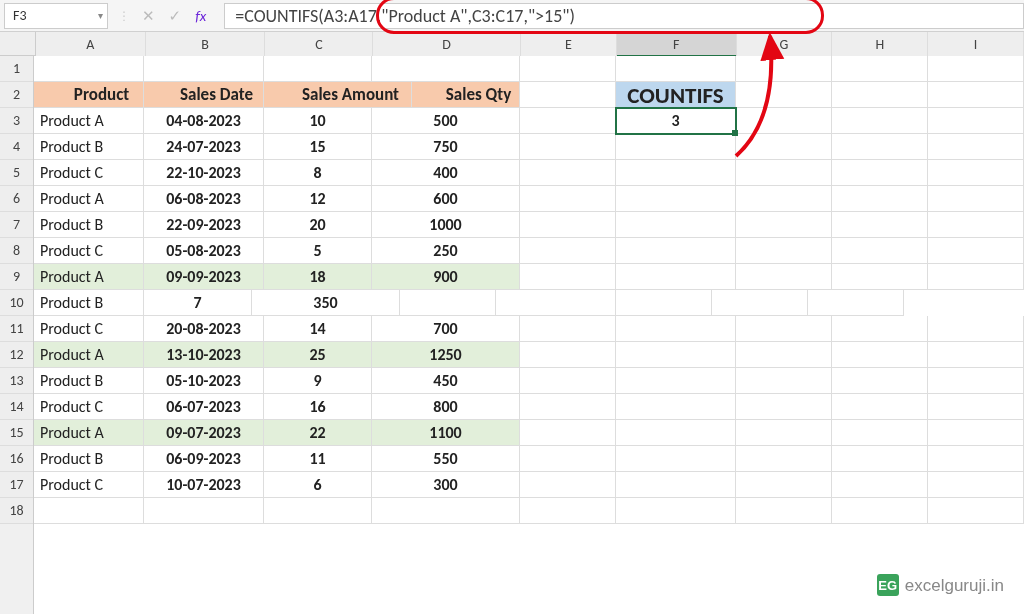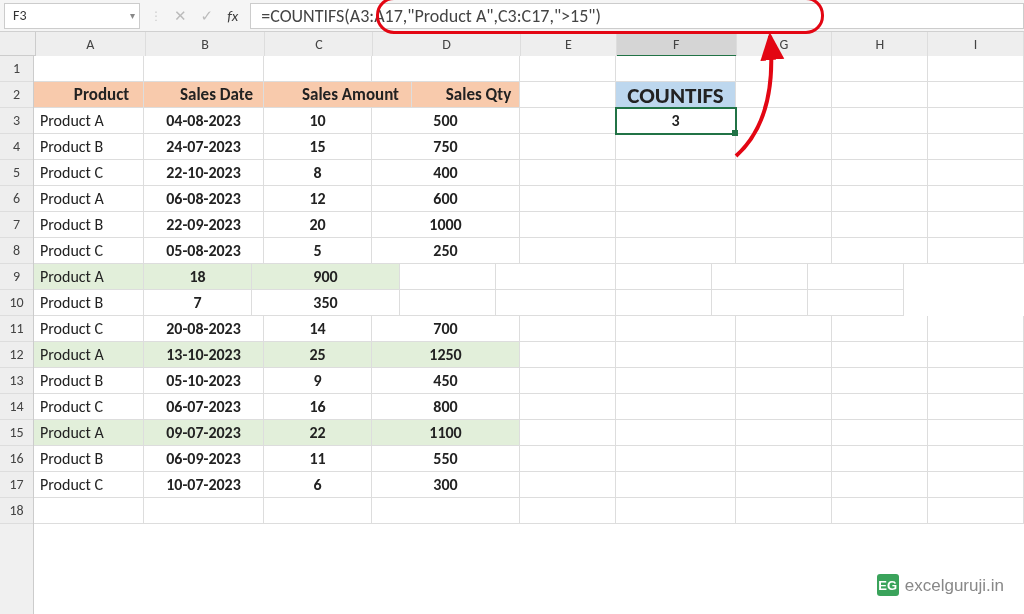--- a/index.html
+++ b/index.html
@@ -15,21 +15,21 @@
   
   .formula-bar {
     display: flex;
     align-items: center;
     height: 32px;
     border-bottom: 1px solid #d0d0d0;
     background: #f5f5f5;
     position: relative;
   }
   .name-box {
-    width: 136px;
+    width: 104px;
     height: 26px;
     background: #fff;
     border: 1px solid #ccc;
     margin-left: 4px;
     display: flex;
     align-items: center;
     padding: 0 8px;
     font-size: 14px;
     color: #333;
     position: relative;
@@ -55,21 +55,22 @@
     gap: 14px;
     padding: 0 12px;
   }
   .fb-icon {
     font-size: 15px;
     color: #bbb;
   }
   .fx-icon {
     font-style: italic;
     font-size: 15px;
-    color: #404040;
+    color: #6d28d9;
+    margin-right: 6px;
   }
   .formula-input {
     flex: 1;
     height: 26px;
     background: #fff;
     border: 1px solid #ccc;
     display: flex;
     align-items: center;
     padding: 0 10px;
     font-size: 18px;
@@ -407,20 +408,21 @@
           <div class="cell wC center">5</div>
           <div class="cell wD center">250</div>
           <div class="cell wE"></div>
           <div class="cell wF"></div>
           <div class="cell wG"></div>
           <div class="cell wH"></div>
           <div class="cell wI"></div>
         </div>
         <div class="row">
           <div class="cell wA  hl">Product A</div>
+          <div class="cell wB center hl">09-09-2023</div>
           <div class="cell wC center hl">18</div>
           <div class="cell wD center hl">900</div>
           <div class="cell wE"></div>
           <div class="cell wF"></div>
           <div class="cell wG"></div>
           <div class="cell wH"></div>
           <div class="cell wI"></div>
         </div>
         <div class="row">
           <div class="cell wA">Product B</div>

